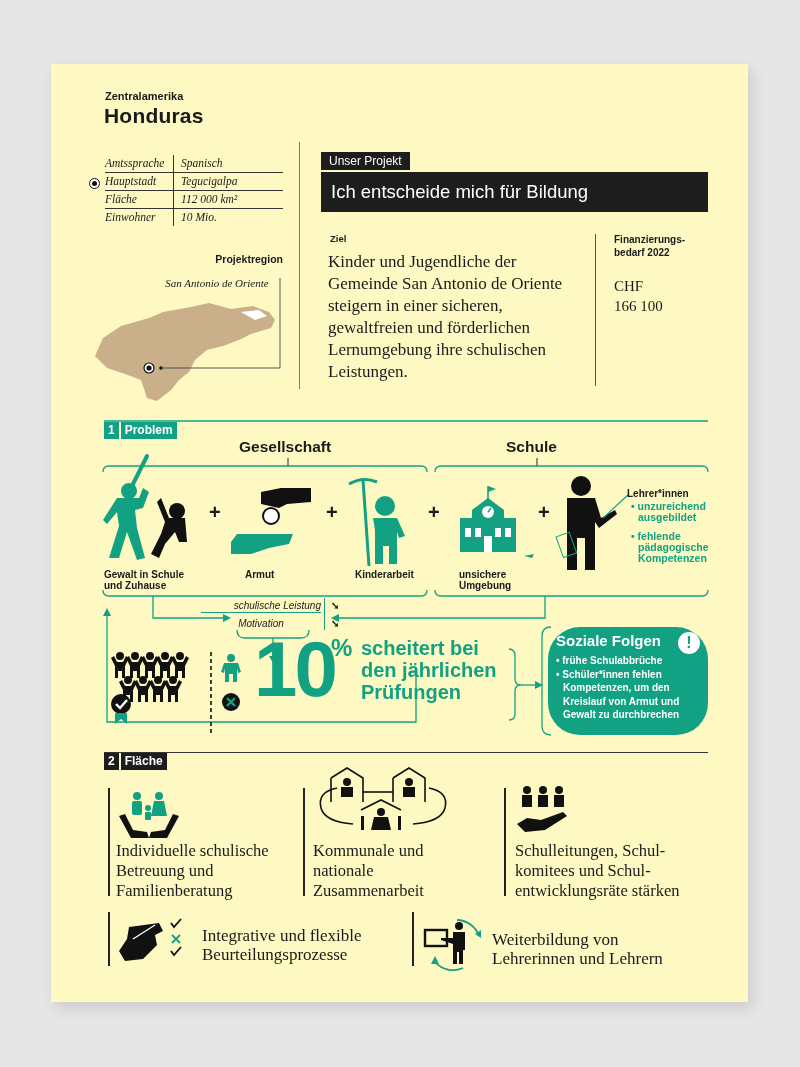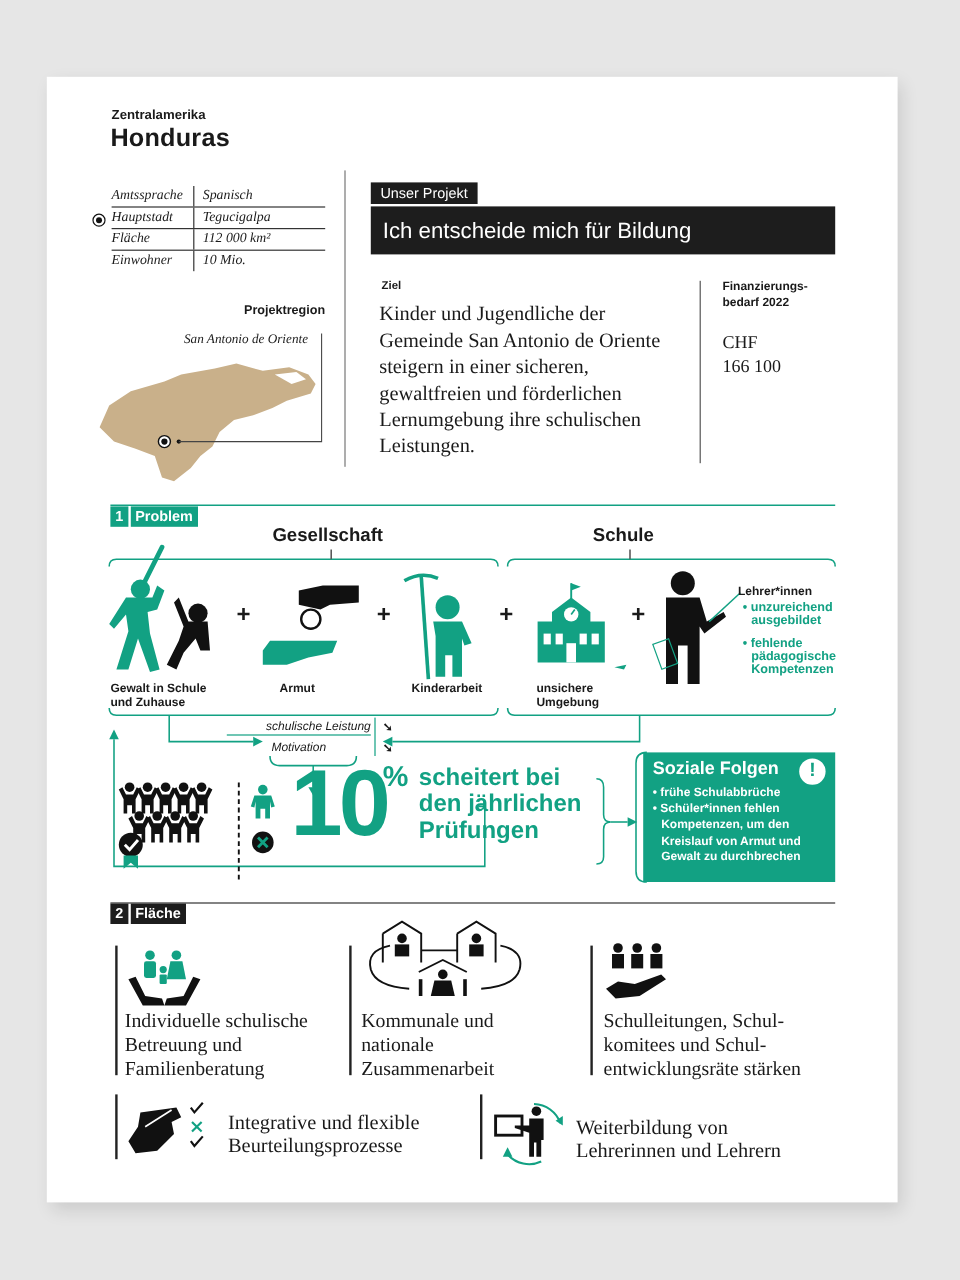--- a/index.html
+++ b/index.html
@@ -1,17 +1,17 @@
 <!DOCTYPE html>
 <html><head>
 <meta charset="utf-8">
 <style>
   html, body { margin:0; padding:0; }
   body { width:800px; height:1067px; background:#e6e6e6; position:relative; overflow:hidden; font-family:"Liberation Sans", sans-serif; color:#1a1a1a; }
-  .page { position:absolute; left:39px; top:64px; width:697px; height:938px; background:#ffffff; box-shadow: 4px 6px 14px rgba(0,0,0,0.12); padding-left: 12px; }
+  .page { position:absolute; left:51px; top:64px; width:697px; height:938px; background:#fef9c3; box-shadow: 4px 6px 14px rgba(0,0,0,0.12); }
   .abs { position:absolute; }
   .gbg { background:#12a183; }
 
   
   .region { left:54px; top:26px; font-size:11px; font-weight:bold; }
   .country { left:53px; top:40px; font-size:21px; font-weight:bold; letter-spacing:0.2px; }
 
   .facts { left:54px; top:91px; width:178px; font-size:11.5px; font-style:italic; font-family:"Liberation Serif", serif; }
   .facts .row { display:flex; height:17px; line-height:17px; border-bottom:1px solid #333; }
   .facts .row:last-child { border-bottom:none; }
@@ -41,21 +41,21 @@
   .caption { font-size:10px; font-weight:bold; line-height:11px; }
   .plus { font-size:20px; font-weight:bold; }
   .gbullet { font-size:10.5px; font-weight:bold; color:#12a183; line-height:11px; }
 
   .ital { font-family:Liberation Sans, sans-serif; font-style:italic; font-size:10px; }
 
   .big10 { left:203px; top:565px; font-size:78px; font-weight:bold; color:#12a183; letter-spacing:-3px; line-height:80px;text-align:right; }
   .pct { left:280px; top:570px; font-size:24px; font-weight:bold; color:#12a183; }
   .fail { left:310px; top:573px; font-size:20px; line-height:22px; font-weight:bold; color:#12a183; }
 
-  .sf-box { left:497px; top:563px; width:160px; height:108px; background:#12a183; color:#fff; box-sizing:border-box; padding:5px 8px; }
+  .sf-box { left:497px; top:563px; width:160px; height:108px; background:#12a183; color:#fff; box-sizing:border-box; padding:5px 8px;border-radius:32px; }
   .sf-title { font-size:15px; font-weight:bold; }
   .sf-list { font-size:10px; font-weight:bold; line-height:13.5px; margin-top:5px; }
   .sf-ex { position:absolute; right:8px; top:5px; width:22px; height:22px; border-radius:50%; background:#fff; color:#12a183; text-align:center; font-weight:bold; font-size:16px; line-height:22px; }
 
   .sol-text { font-family:"Liberation Serif", serif; font-size:16.5px; line-height:20px; }
   .sol-text-s { font-family:"Liberation Serif", serif; font-size:17px; line-height:19px; }
   .sol-bar { width:2px; background:#222; }
   svg { overflow:visible; }
 </style>
 </head>

